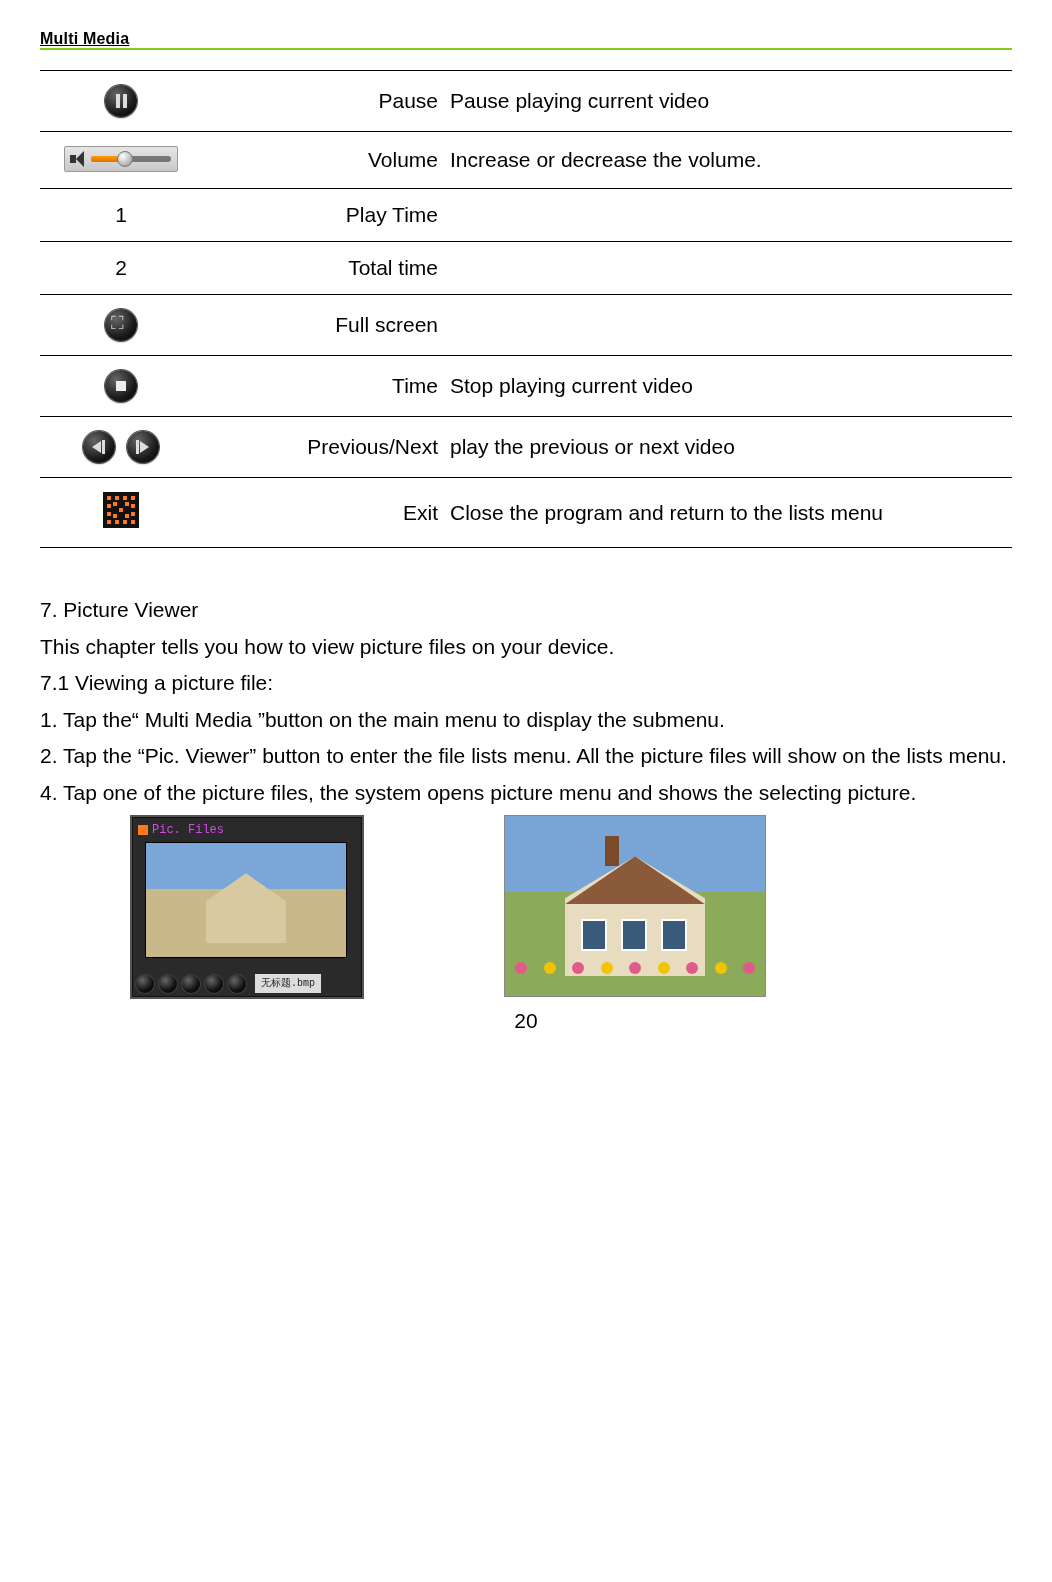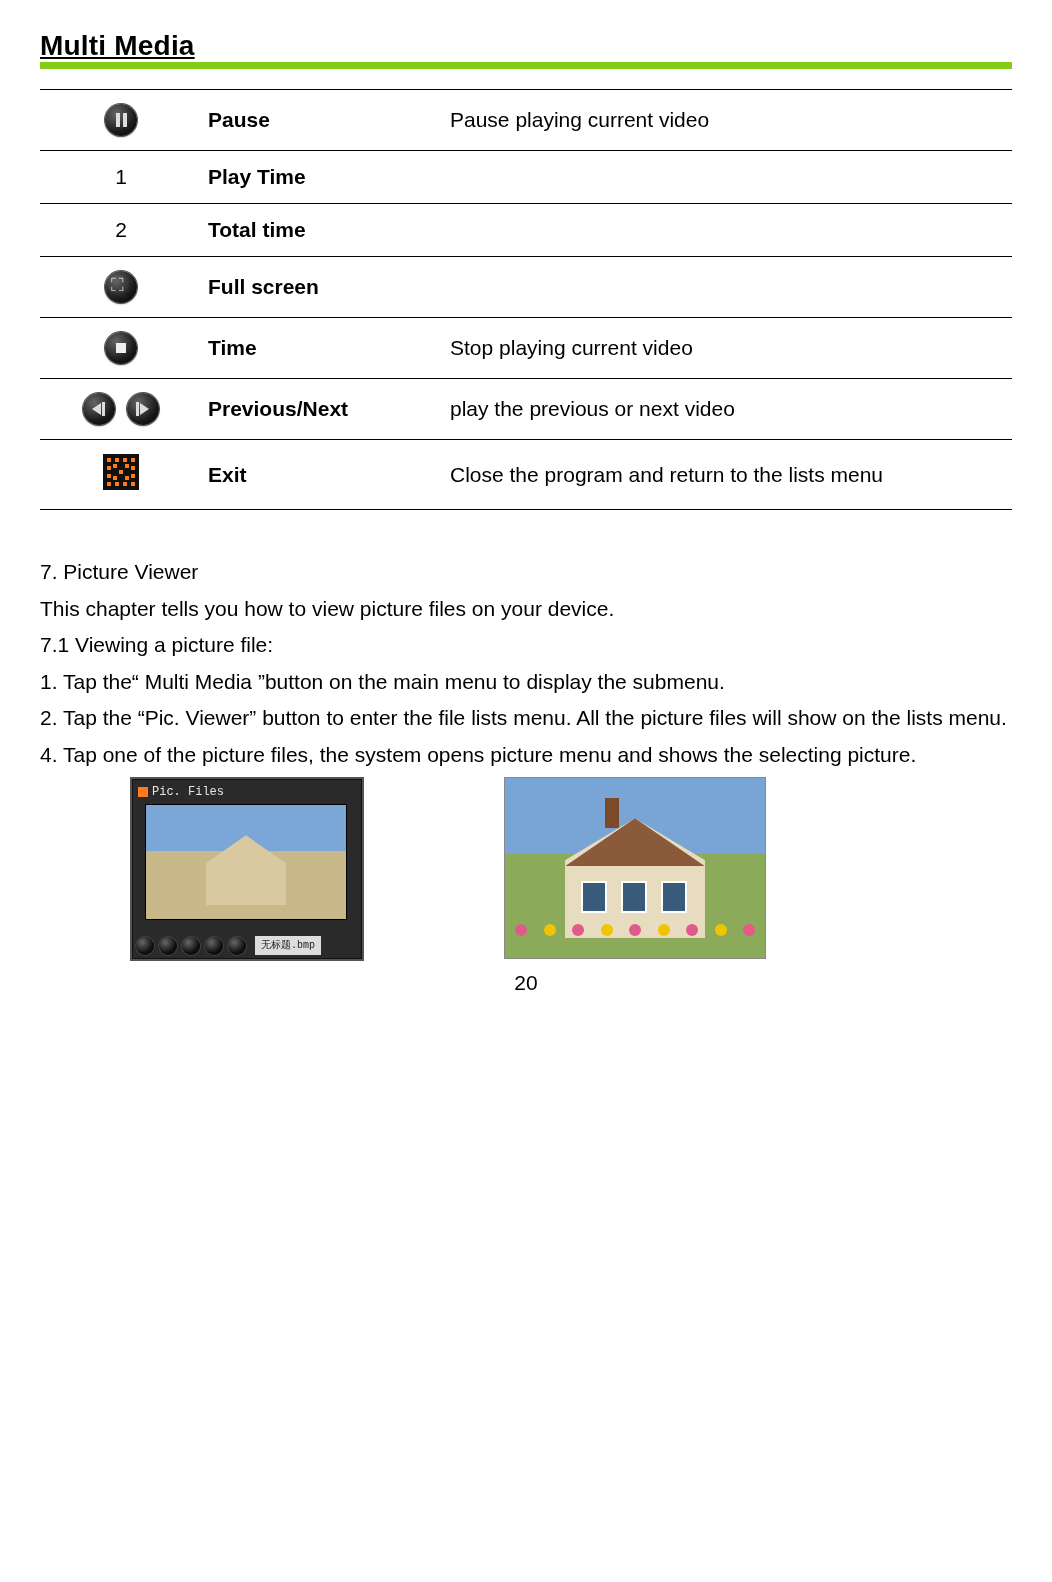--- a/index.html
+++ b/index.html
@@ -8,22 +8,22 @@
     color: #000;
     margin: 0;
     padding: 30px 40px 40px 40px;
     width: 1052px;
     box-sizing: border-box;
     background: #fff;
   }
   .header {
     font-weight: bold;
     text-decoration: underline;
-    font-size: 28px;
-    border-bottom: 7px solid #84cc16;
+    font-size: 16px;
+    border-bottom: 2px solid #84cc16;
     padding-bottom: 0;
     margin-bottom: 0;
     letter-spacing: 0.2px;
     position: relative;
   }
   .tbl {
     width: 100%;
     border-collapse: collapse;
     margin-top: 20px;
   }
@@ -35,23 +35,22 @@
   .tbl tr {
     border-top: 1px solid #000;
     border-bottom: 1px solid #000;
   }
   .icon-cell {
     width: 150px;
     text-align: center;
   }
   .name-cell {
     width: 230px;
-    text-align: left;
+    text-align: right;
     padding-left: 10px;
-    font-weight: bold;
   }
   .desc-cell {
     padding-right: 40px;
   }
   .round-btn {
     display: inline-block;
     width: 32px;
     height: 32px;
     border-radius: 50%;
     background: radial-gradient(circle at 35% 30%, #666, #1a1a1a 60%, #000);
@@ -185,21 +184,21 @@
   }
   .fig-a {
     width: 230px; height: 180px;
     background: #2a2a2a;
     border: 2px solid #555;
     position: relative;
     box-shadow: inset 0 0 0 1px #111;
   }
   .fig-a .titlebar {
     position: absolute; top: 4px; left: 6px;
-    color: #e5e5e5;
+    color: #d946ef;
     font-size: 12px;
     font-family: "Courier New", monospace;
   }
   .fig-a .titlebar::before {
     content: "";
     display: inline-block;
     width: 10px; height: 10px;
     background: #ff7a1a;
     margin-right: 4px;
     vertical-align: middle;
@@ -307,20 +306,33 @@
 </div>
 
 <table class="tbl">
   <tbody>
       <tr>
     <td class="icon-cell">
       <span class="round-btn pause-bars"></span>
     </td>
     <td class="name-cell">Pause</td>
     <td class="desc-cell">Pause playing current video</td>
+  </tr>
+  <tr>
+    <td class="icon-cell">
+      <span class="vol-wrap">
+        <span class="speaker"></span>
+        <span class="vol-track">
+              <span class="vol-fill"></span>
+              <span class="vol-knob"></span>
+            </span>
+      </span>
+    </td>
+    <td class="name-cell">Volume</td>
+    <td class="desc-cell">Increase or decrease the volume.</td>
   </tr>
   <tr>
     <td class="icon-cell">
       <span>1</span>
     </td>
     <td class="name-cell">Play Time</td>
     <td class="desc-cell"></td>
   </tr>
   <tr>
     <td class="icon-cell">

